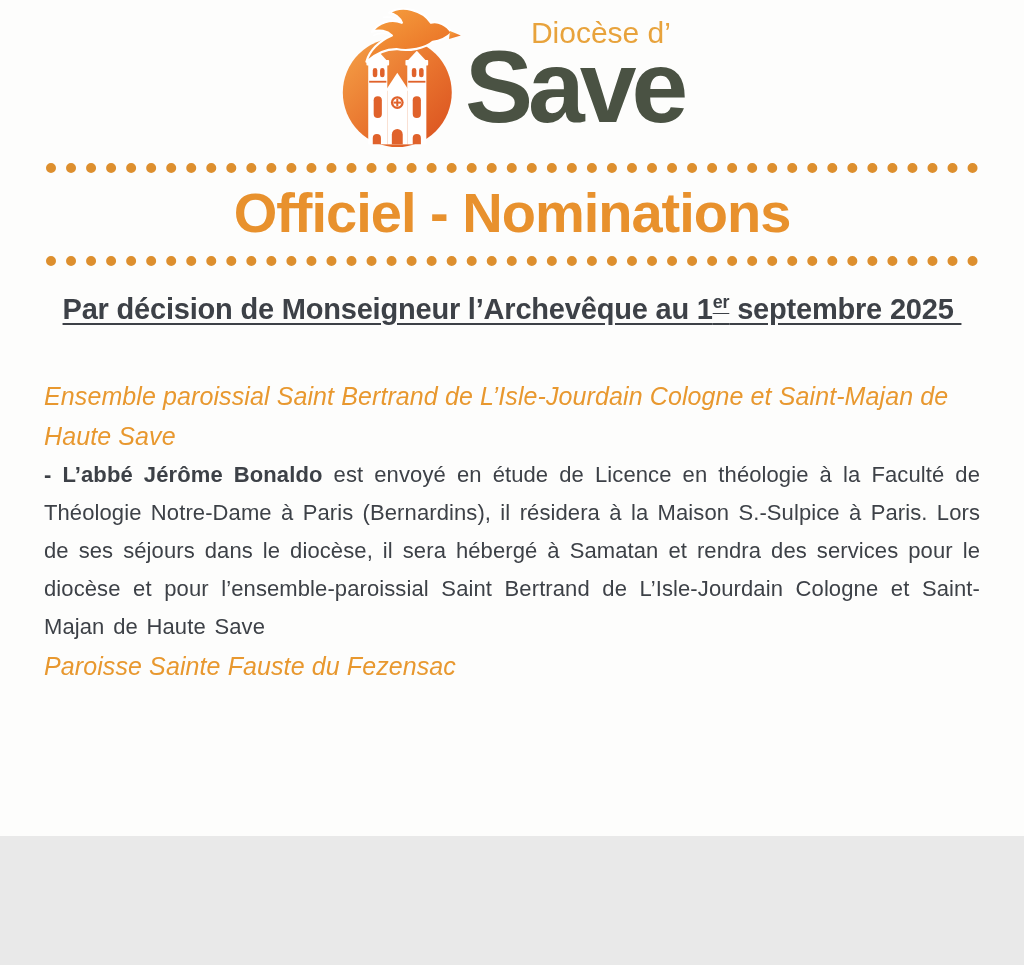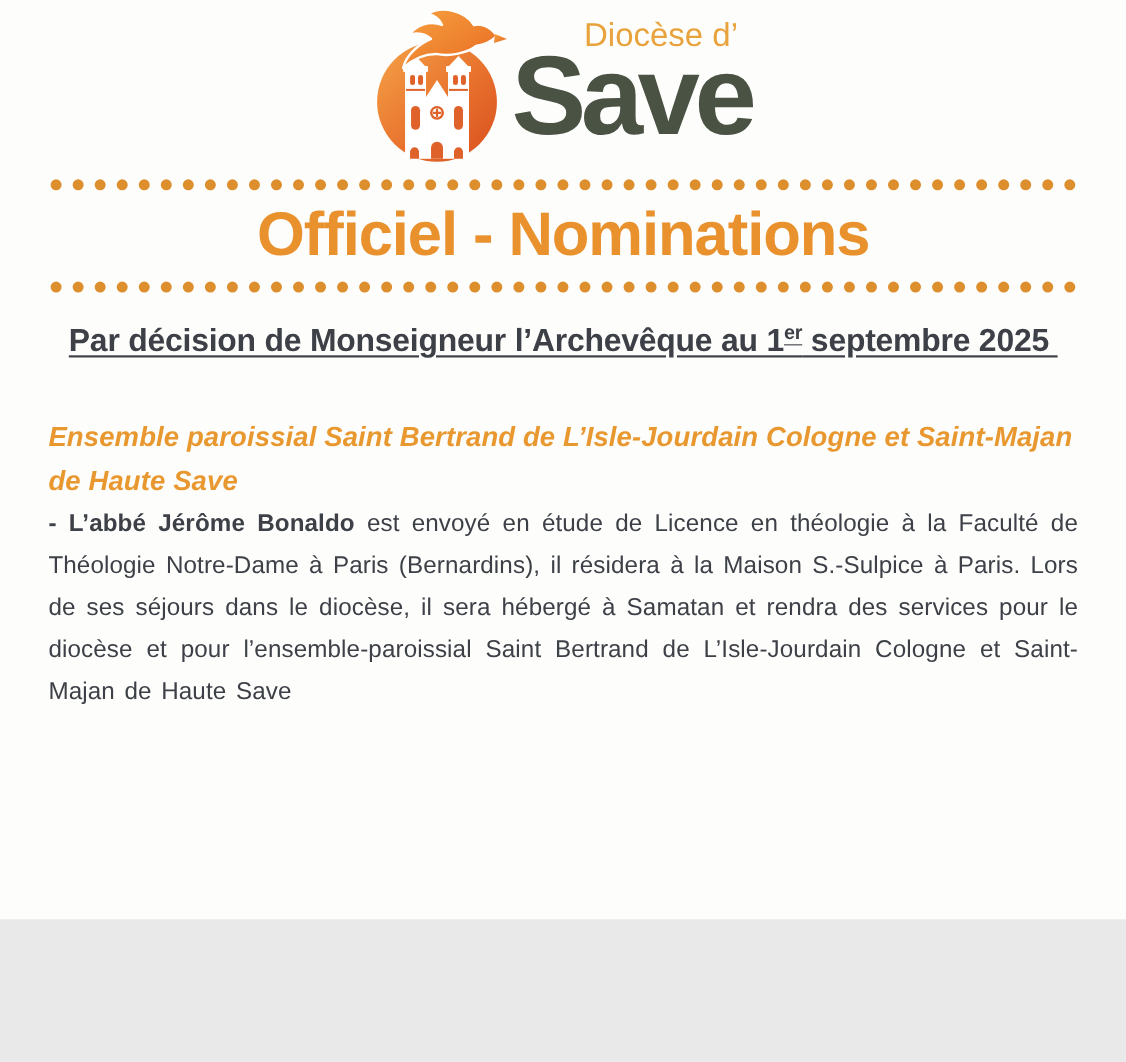--- a/index.html
+++ b/index.html
@@ -33,21 +33,21 @@
     color:var(--accent-orange);font-size:56px;font-weight:700;text-align:center;
     line-height:1.3;margin:4px 0 6px;letter-spacing:-1px;
   }
   
   .decree{margin:27px 0 0;color:var(--text-dark);font-size:29px;font-weight:700;letter-spacing:-.2px;text-align:center;}
   .decree .u{text-decoration:underline;text-underline-offset:4px;}
   .decree sup{font-size:.62em;text-decoration:underline;}
   
   .doc-body{margin-top:50px;}
   .section-heading{
-    color:var(--heading-orange);font-style:italic;font-weight:700;
+    color:var(--heading-orange);font-style:italic;font-weight:400;
     font-size:25px;line-height:40px;letter-spacing:.1px;
   }
   .doc-body p{
     color:var(--text-dark);font-size:22px;line-height:38px;text-align:justify;
     word-spacing:2.5px;letter-spacing:.1px;
   }
   .doc-body p strong{font-weight:700;}
   
   .circle-detail{fill:#e0622b;}
 </style>
@@ -135,16 +135,17 @@
   <h2 class="decree"><span class="u"><span>Par décision de Monseigneur l’Archevêque au 1</span><sup>er</sup><span> septembre 2025&nbsp;</span></span></h2>
 
   <main class="doc-body">
 
     <section>
       <h3 class="section-heading">Ensemble paroissial Saint Bertrand de L’Isle-Jourdain Cologne et Saint-Majan de Haute Save</h3>
       <p><strong>- L’abbé Jérôme Bonaldo</strong><span> est envoyé en étude de Licence en théologie à la Faculté de Théologie Notre-Dame à Paris (Bernardins), il résidera à la Maison S.-Sulpice à Paris. Lors de ses séjours dans le diocèse, il sera hébergé à Samatan et rendra des services pour le diocèse et pour l’ensemble-paroissial Saint Bertrand de L’Isle-Jourdain Cologne et Saint-Majan de Haute Save</span></p>
     </section>
 
     <section>
+      <h3 class="section-heading">Paroisse Sainte Fauste du Fezensac</h3>
     </section>
 
   </main>
 </div>
 
 </body></html>

